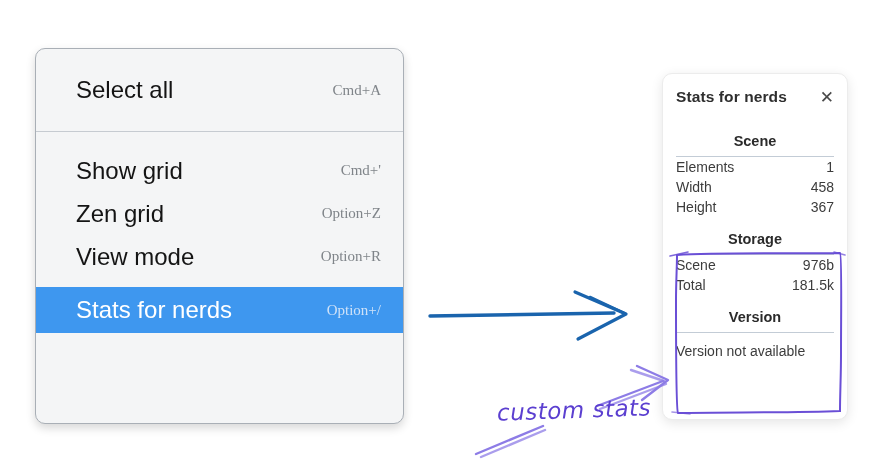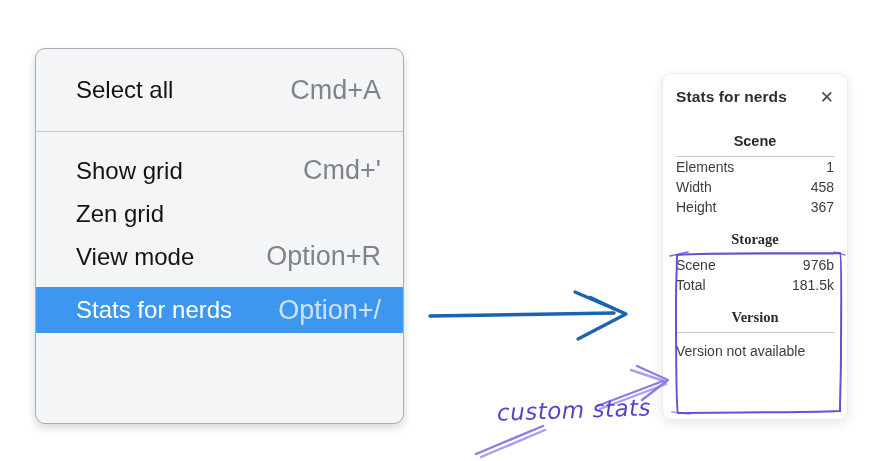--- a/index.html
+++ b/index.html
@@ -30,21 +30,21 @@
     font-size:24px;
     overflow:hidden;
   }
   .menu-item{
     display:flex; justify-content:space-between; align-items:center;
     height:43px; padding:0 22px 0 40px; cursor:default;
   }
   .menu-item.first{height:50px;}
   .menu-sep{height:1px; background:#c6cbd1; margin:16px 0 17px;}
   .mi-label{color:#141414;}
-  .mi-shortcut{color:#7f8489; font-size:27px;}
+  .mi-shortcut{color:#7f8489; font-size:15px;font-family:Liberation Serif, serif;}
   .menu-item.highlighted{
     background:var(--menu-highlight);
     height:46px; margin-top:9px;
   }
   .menu-item.highlighted .mi-label{color:#ffffff;}
   .menu-item.highlighted .mi-shortcut{color:#cfe2f8;}
 
   
   .panel{
     position:absolute; left:662px; top:73px;
@@ -54,21 +54,21 @@
     border-radius:10px;
     box-shadow:0 3px 12px rgba(0,0,0,.10);
     padding:12px 13px;
     font-size:14px; color:#3c3c3c;
   }
   .panel-header{display:flex; justify-content:space-between; align-items:center; height:22px;}
   .panel-title{font-weight:bold; font-size:15.5px; color:#2e2e2e; letter-spacing:.1px;}
   .panel-close{font-size:17px; color:#4a4a4a; cursor:pointer; line-height:1;}
   .psec-h{font-weight:bold; text-align:center; font-size:14.5px; color:#2b2b2b; line-height:18px;}
   .psec-h.scene{margin-top:24px;}
-  .psec-h.mid{margin-top:13px;font-family:Liberation Serif, serif;}
+  .psec-h.mid{margin-top:13px;}
   .psec-line{height:1px; background:#c3ccd6; margin-top:6px;}
   .prow{display:flex; justify-content:space-between; line-height:20px;}
   .prow .v{text-align:right;}
   .pmsg{margin-top:8px; line-height:20px; color:#3c3c3c;}
 
   
   .overlay{
     position:absolute; left:0; top:0; width:873px; height:461px;
     pointer-events:none;
   }
@@ -91,20 +91,21 @@
     <span class="mi-label">Select all</span>
     <span class="mi-shortcut">Cmd+A</span>
   </div>
   <div class="menu-sep"></div>
   <div class="menu-item">
     <span class="mi-label">Show grid</span>
     <span class="mi-shortcut">Cmd+'</span>
   </div>
   <div class="menu-item">
     <span class="mi-label">Zen grid</span>
+    <span class="mi-shortcut">Option+Z</span>
   </div>
   <div class="menu-item">
     <span class="mi-label">View mode</span>
     <span class="mi-shortcut">Option+R</span>
   </div>
   <div class="menu-item highlighted">
     <span class="mi-label">Stats for nerds</span>
     <span class="mi-shortcut">Option+/</span>
   </div>
 </div>

